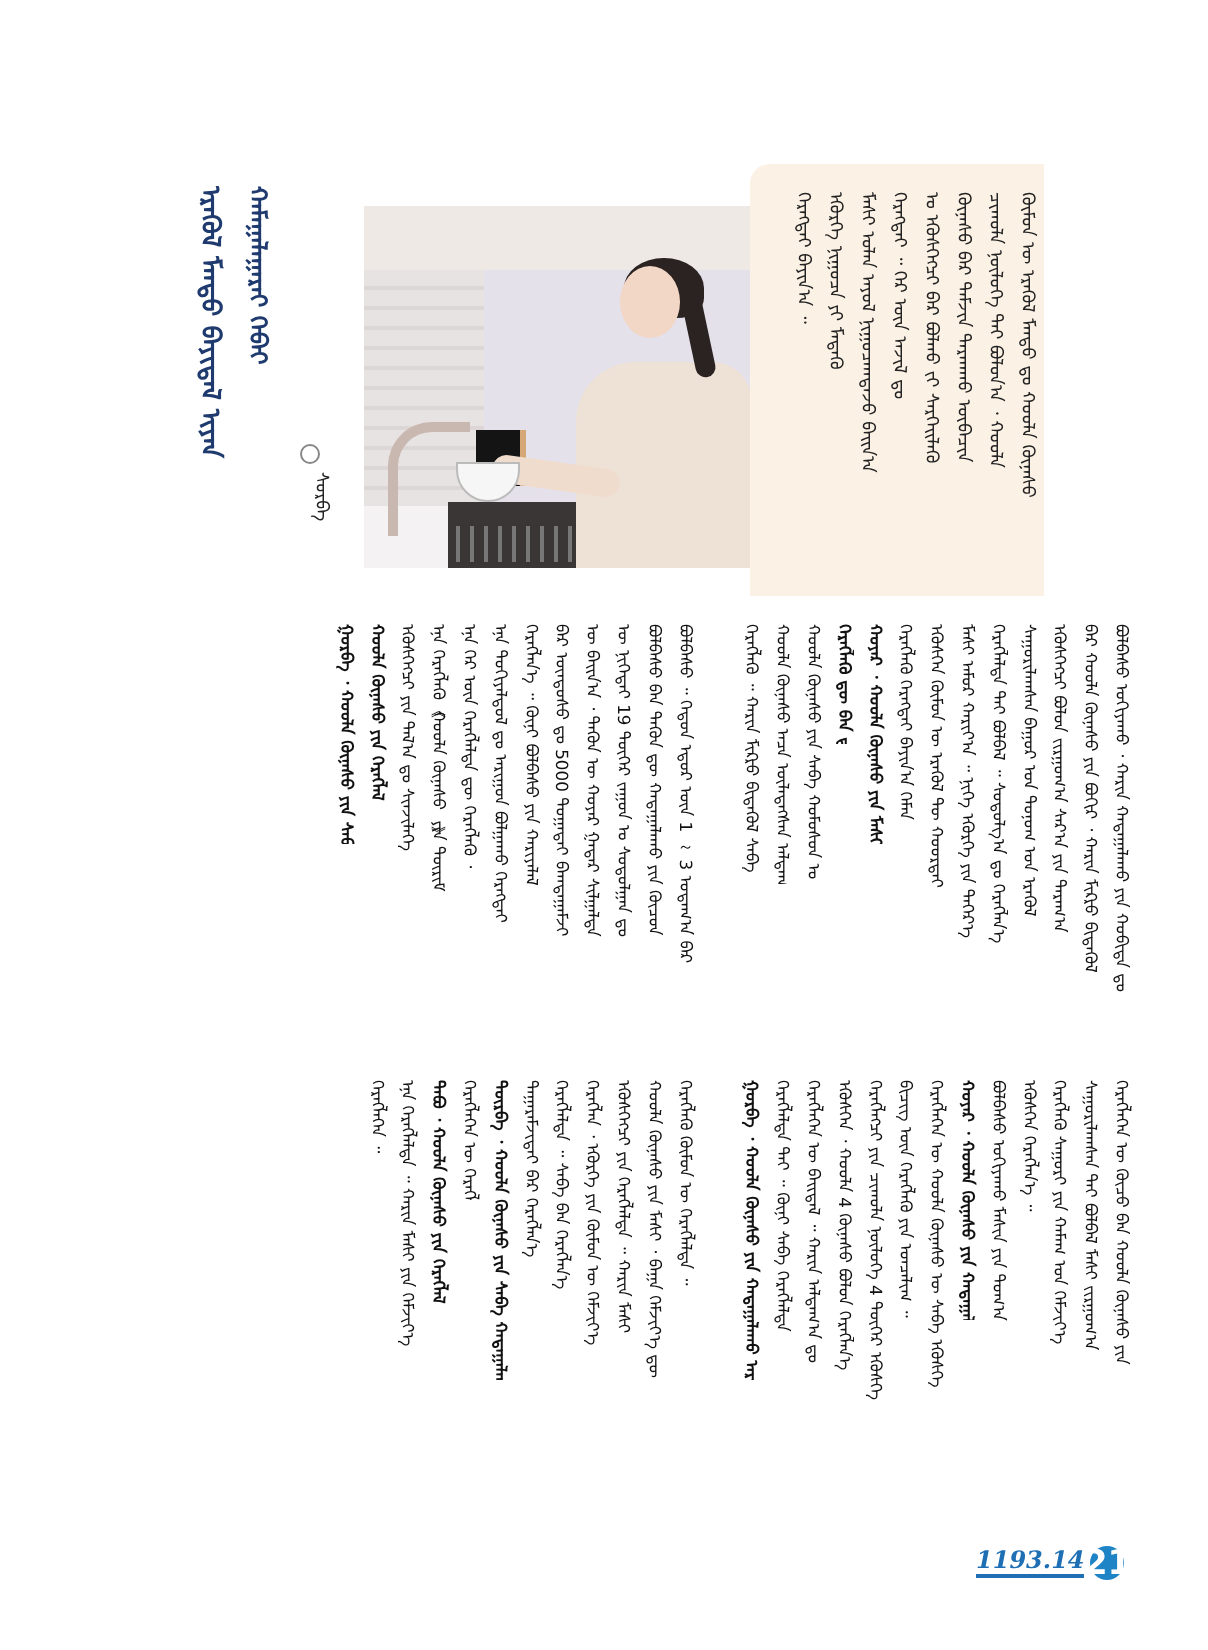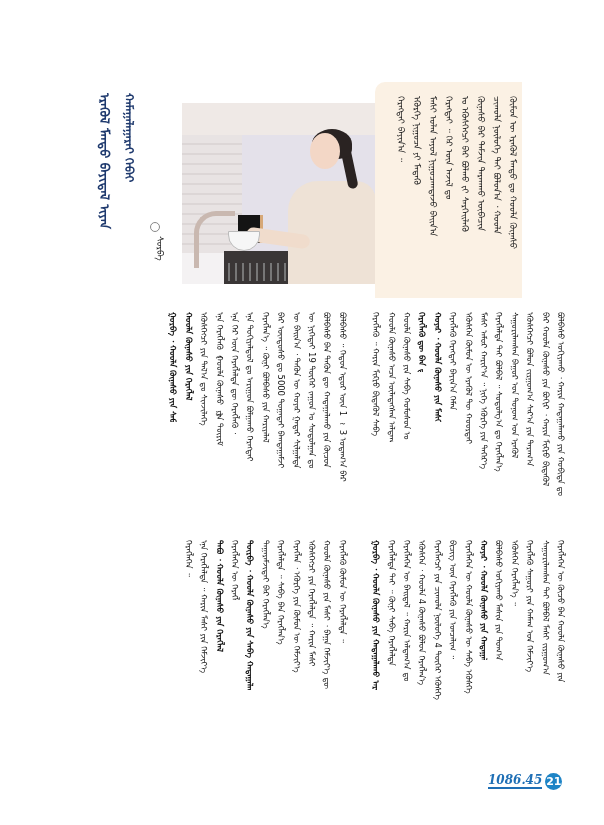--- a/index.html
+++ b/index.html
@@ -34,21 +34,21 @@
   .quote-box{position:absolute;left:375px;top:82px;width:147px;height:216px;background:#fbf1e4;border-radius:10px 0 0 0;}
   .quote-col{position:absolute;top:14px;writing-mode:vertical-lr;font-size:9px;color:#222;white-space:nowrap;overflow:hidden;font-family:"DejaVu Serif",serif;}
 
   
   .col{position:absolute;writing-mode:vertical-lr;font-size:8.4px;line-height:10px;color:#111;white-space:nowrap;overflow:hidden;}
   .col.hd{font-weight:bold;}
 
   
   .footer{position:absolute;left:488px;top:773px;display:flex;align-items:center;gap:3px;}
   .footer .date{font-family:"DejaVu Serif",serif;font-style:italic;font-weight:bold;font-size:12px;color:#1f6fb5;border-bottom:2px solid #1f6fb5;line-height:13px;}
-  .footer .pnum{width:17px;height:17px;border-radius:50%;background:#1e84c6;color:#fff;font-size:11px;font-weight:bold;display:flex;align-items:center;justify-content:center;}
+  .footer .pnum{width:17px;height:17px;border-radius:50%;background:#1e84c6;color:#fff;font-size:17px;font-weight:bold;display:flex;align-items:center;justify-content:center;}
 </style>
 </head>
 <body>
 
 <div class="page">
 
   <div class="title-col title-1">ᠡᠷᠡᠭᠦᠯ ᠮᠡᠨᠳᠦ ᠪᠠᠶᠢᠳᠠᠯ ᠢᠶᠠᠨ</div>
   <div class="title-col title-2">ᠬᠠᠮᠠᠭᠠᠯᠠᠭᠠᠷᠠᠢ ᠬᠡᠪᠡᠢ</div>
   <div class="author-circle"></div>
   <div class="author">ᠰᠤᠷᠪᠠ</div>
@@ -128,16 +128,16 @@
       <div class="col" style="left: 276.2px; top: 540px; height: 200px;">ᠬᠡᠷᠡᠭᠯᠡᠯᠲᠡ ᠃ ᠰᠠᠪᠠ ᠪᠠᠨ ᠬᠡᠷᠡᠭᠯᠡᠨ᠎ᠡ</div>
       <div class="col" style="left: 260.8px; top: 540px; height: 180px;">ᠲᠠᠭᠠᠷᠠᠮᠵᠢᠲᠠᠢ ᠪᠡᠷ ᠬᠡᠷᠡᠭᠯᠡᠨ᠎ᠡ</div>
       <div class="col hd" style="left: 245.4px; top: 540px; height: 150px;">ᠳᠥᠷᠪᠡ ᠂ ᠬᠣᠤᠯᠠ ᠬᠦᠨᠡᠰᠦ ᠶᠢᠨ ᠰᠠᠪᠠ ᠬᠠᠳᠠᠭᠠᠯᠠᠬᠤ</div>
       <div class="col" style="left: 230px; top: 540px; height: 60px;">ᠬᠡᠷᠡᠭᠯᠡᠭᠡᠨ ᠦ ᠬᠡᠷᠡᠭᠯᠡᠭᠴᠢ ᠪᠠᠢᠨ᠎ᠠ ᠃</div>
       <div class="col hd" style="left: 214.6px; top: 540px; height: 150px;">ᠲᠠᠪᠤ ᠂ ᠬᠣᠤᠯᠠ ᠬᠦᠨᠡᠰᠦ ᠶᠢᠨ ᠬᠡᠷᠡᠭᠯᠡᠯ</div>
       <div class="col" style="left: 199.2px; top: 540px; height: 232px;">ᠡᠨᠡ ᠬᠡᠷᠡᠭᠯᠡᠯᠲᠡ ᠃ ᠬᠠᠷᠢᠨ ᠮᠠᠰᠢ ᠶᠢᠨ ᠬᠡᠮᠵᠢᠶ᠎ᠡ</div>
       <div class="col" style="left: 183.8px; top: 540px; height: 150px;">ᠬᠡᠷᠡᠭᠯᠡᠭᠡᠨ ᠃</div>
     </div>
 
   <div class="footer">
-    <span class="date">1086.45</span>
+    <span class="date">1193.14</span>
     <span class="pnum">21</span>
   </div>
 </div>
 
 </body></html>

